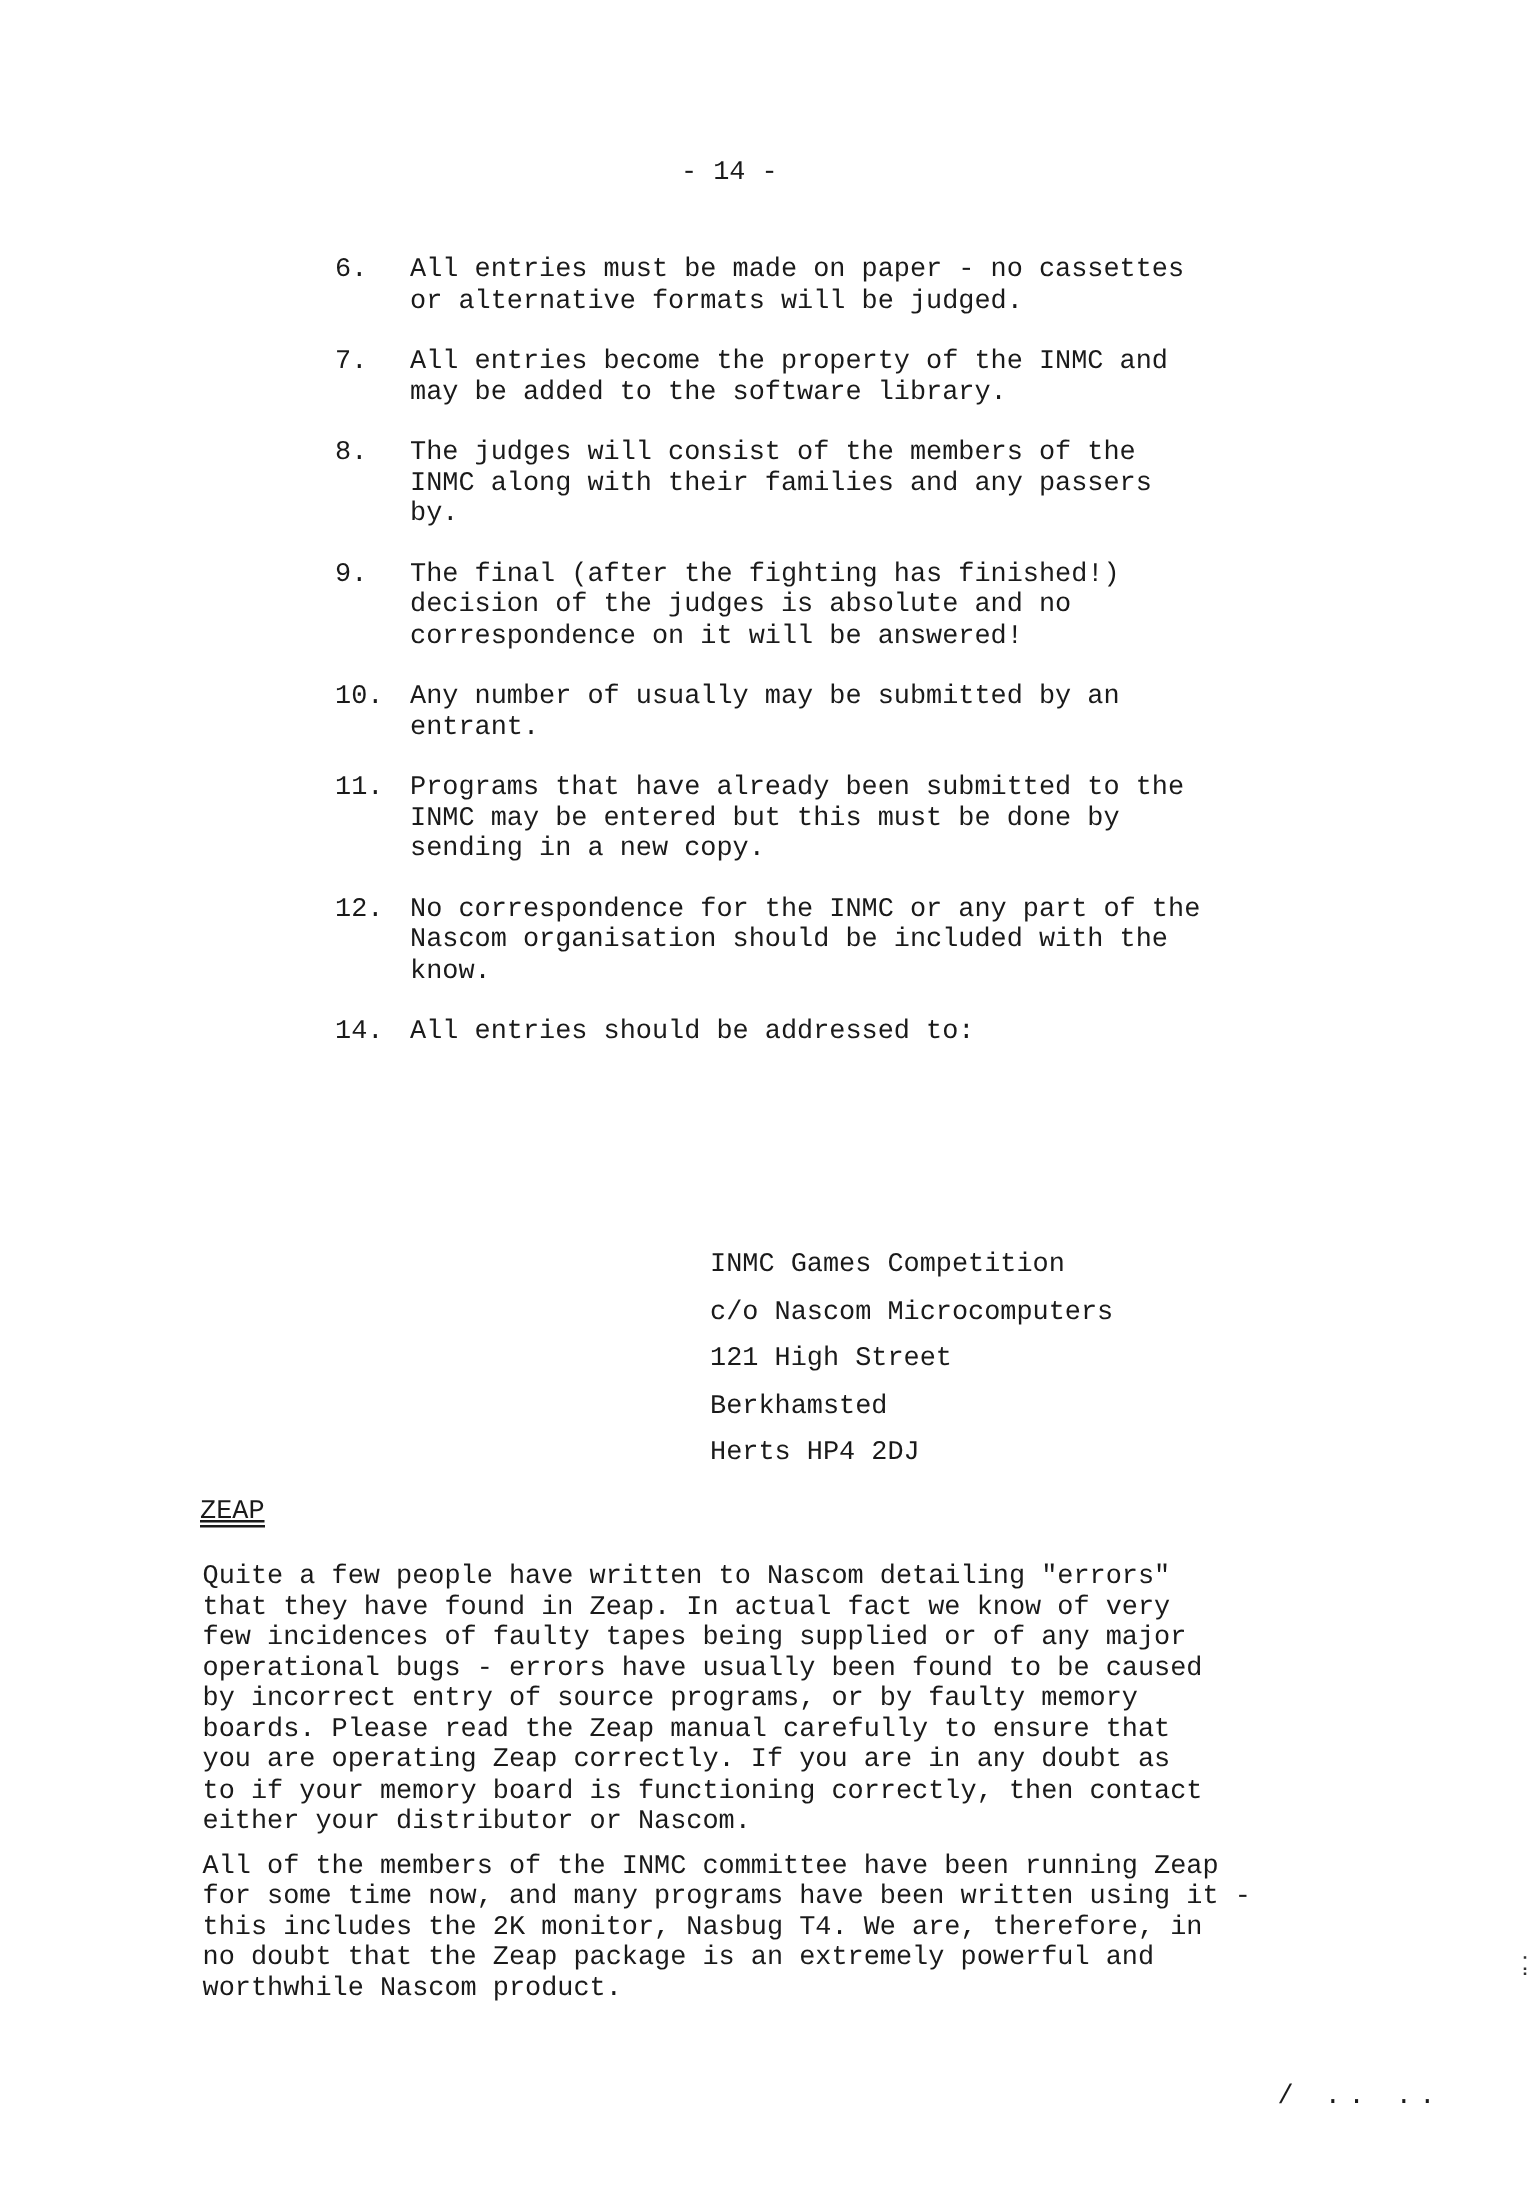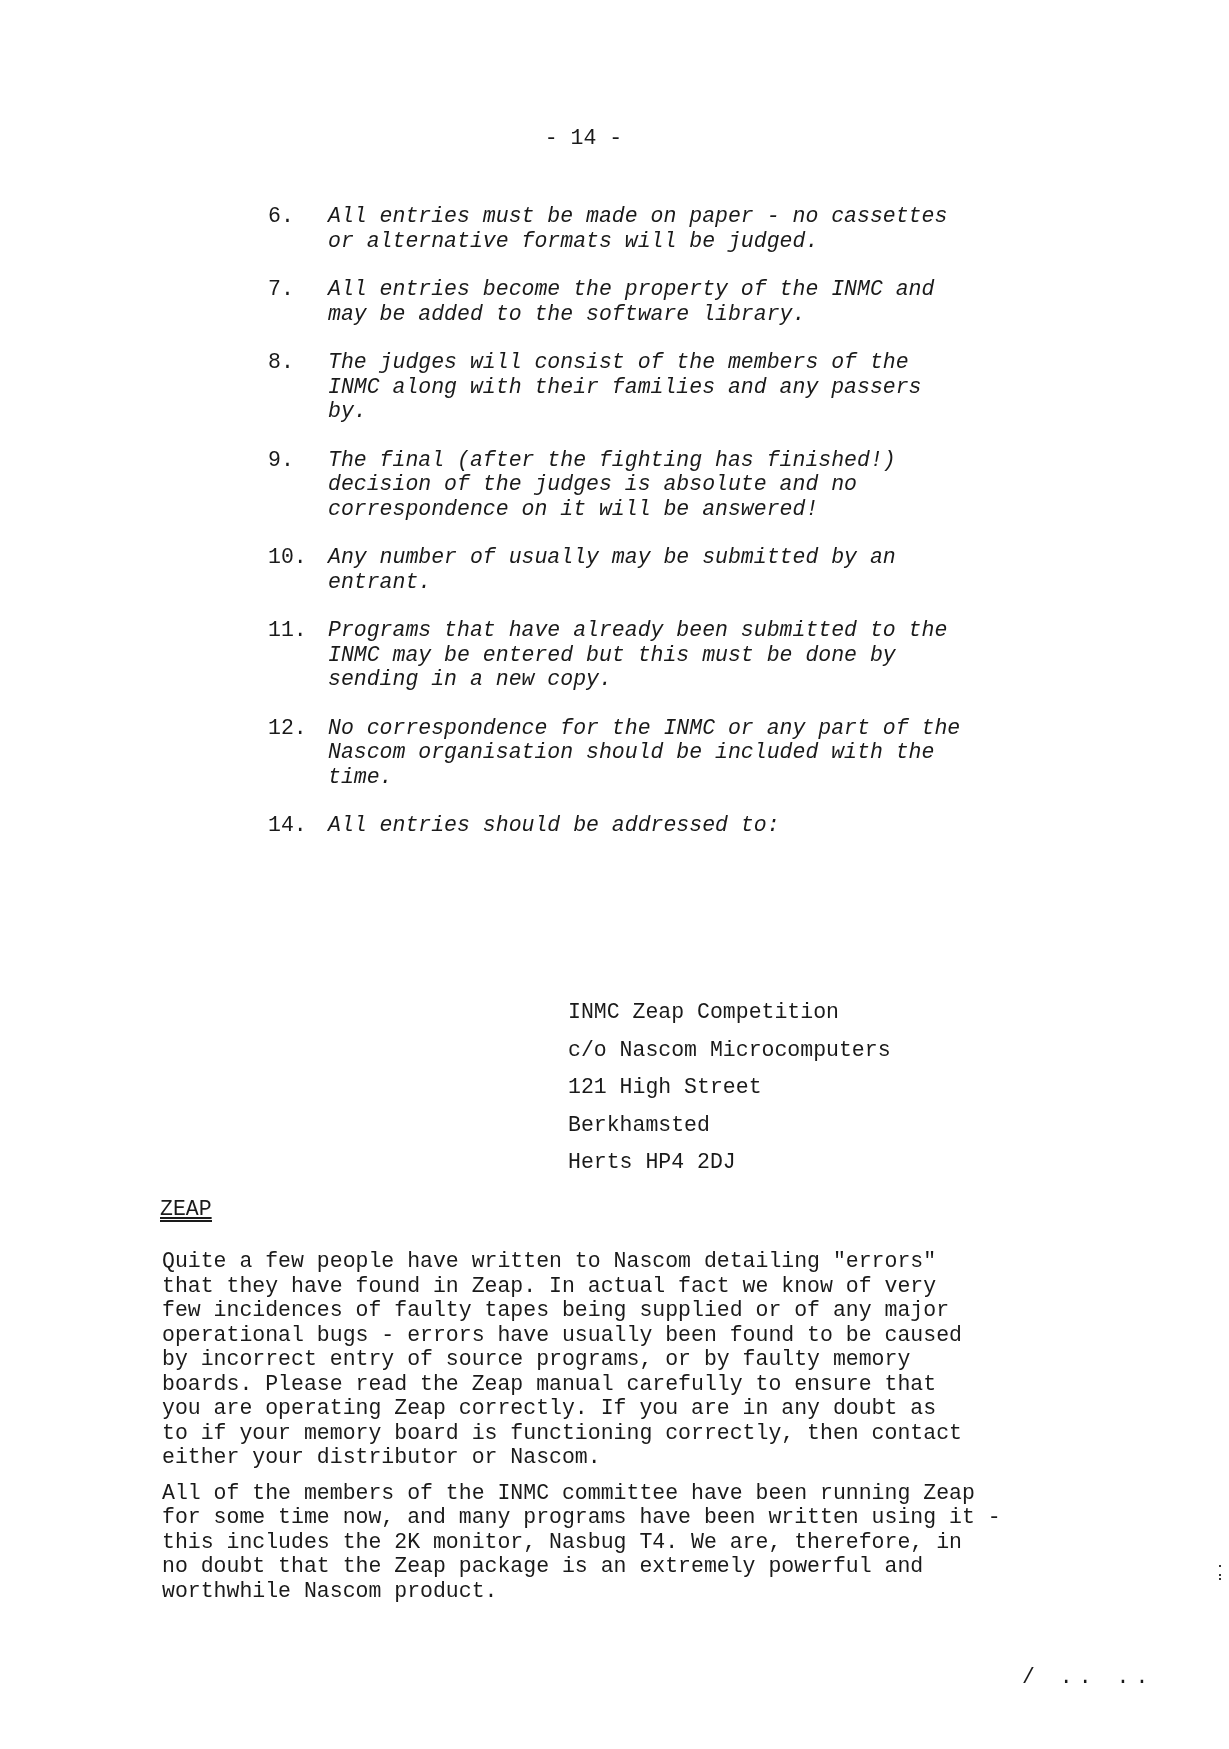--- a/index.html
+++ b/index.html
@@ -43,21 +43,20 @@
       width: 88px;
       flex: 0 0 88px;
       text-align: right;
       padding-right: 2px;
       box-sizing: border-box;
     }
     .rule-num span { display: inline-block; width: 58px; text-align: left; }
     .rule-text {
       width: 730px;
       white-space: pre-line;
-      font-style: italic;
     }
     .address {
       position: absolute;
       top: 1000px;
       left: 568px;
     }
     .address-line {
       height: 37.5px;
       line-height: 24px;
     }
@@ -128,30 +127,30 @@
   <li class="rule">
     <div class="rule-num"><span style="margin-left:-16px">11.</span></div>
     <div class="rule-text">Programs that have already been submitted to the
 INMC may be entered but this must be done by
 sending in a new copy.</div>
   </li>
   <li class="rule">
     <div class="rule-num"><span style="margin-left:-16px">12.</span></div>
     <div class="rule-text">No correspondence for the INMC or any part of the
 Nascom organisation should be included with the
-time.</div>
+know.</div>
   </li>
   <li class="rule">
     <div class="rule-num"><span style="margin-left:-16px">14.</span></div>
     <div class="rule-text">All entries should be addressed to:</div>
   </li>
 </ol>
 
 <div class="address">
-  <div class="address-line">INMC Zeap Competition</div>
+  <div class="address-line">INMC Games Competition</div>
   <div class="address-line">c/o Nascom Microcomputers</div>
   <div class="address-line">121 High Street</div>
   <div class="address-line">Berkhamsted</div>
   <div class="address-line">Herts HP4 2DJ</div>
 </div>
 
 <section class="zeap">
   <div class="zeap-heading">ZEAP</div>
   <p class="zeap-para">Quite a few people have written to Nascom detailing "errors"
 that they have found in Zeap.  In actual fact we know of very

